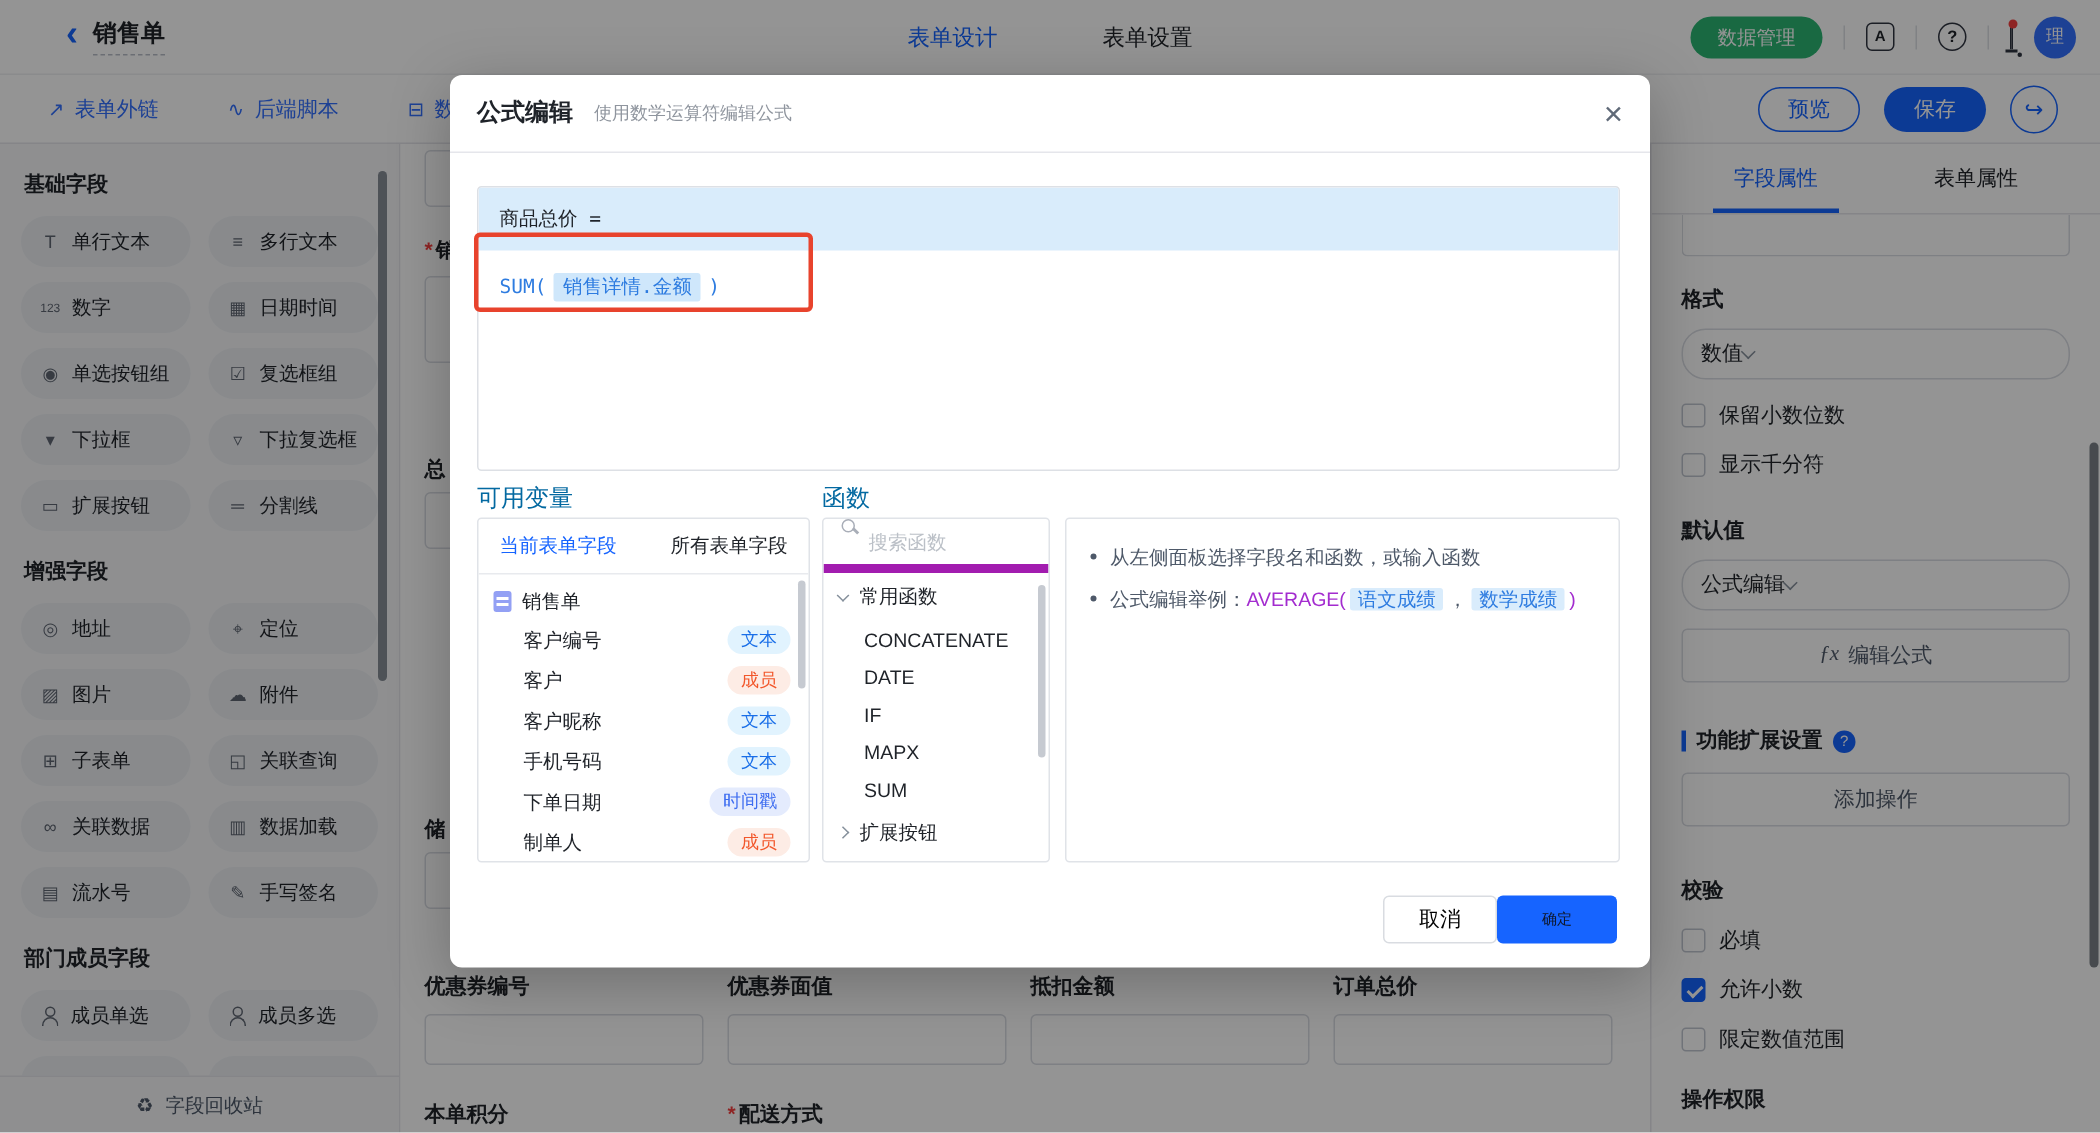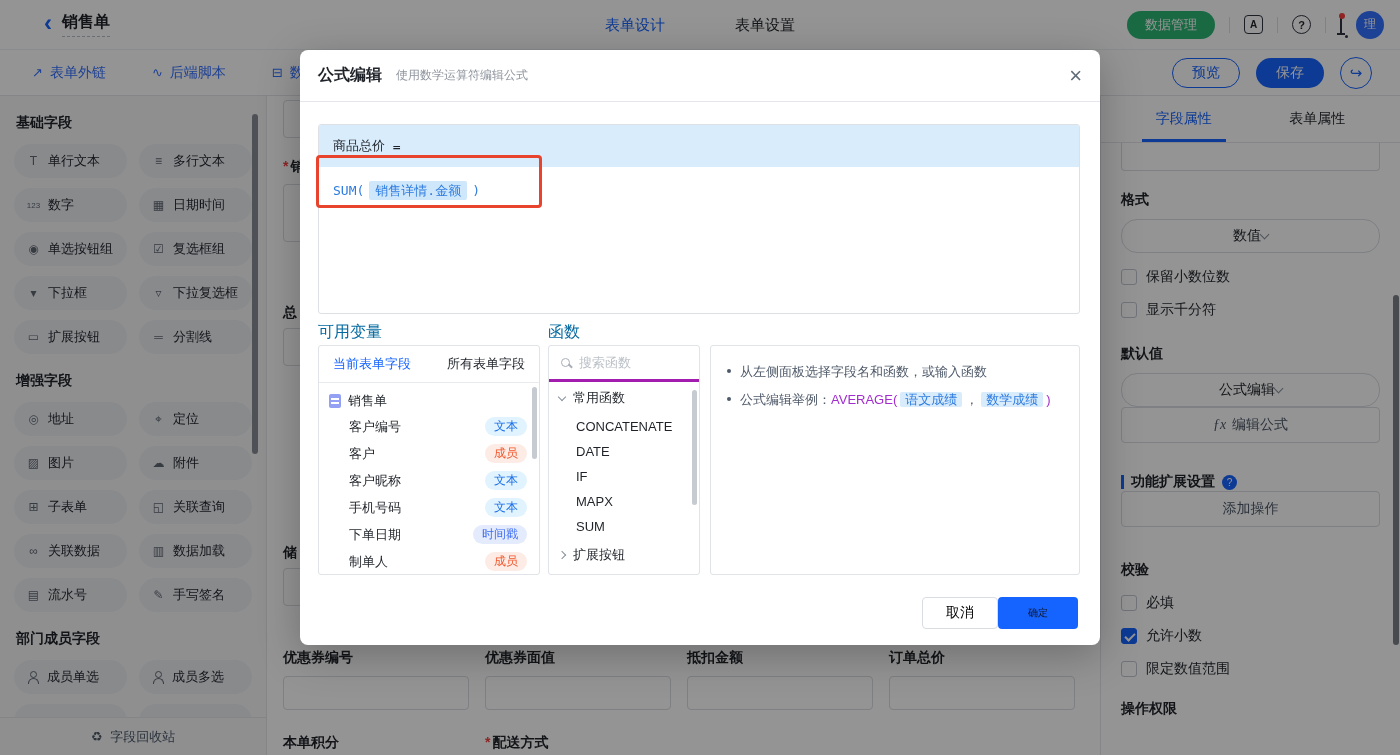--- a/index.html
+++ b/index.html
@@ -84,30 +84,30 @@
   .rightpanel { position:relative; width:300px; flex:none; background:#fff; border-left:1px solid #e5e6eb;
     padding:0 20px; overflow:hidden; }
   .rp-tabs { display:flex; height:47px; align-items:center; justify-content:space-around; padding:0 16px;
     border-bottom:1px solid #e5e6eb; margin:0 -20px; position:relative; }
   .rp-tab { font-size:14px; cursor:pointer; position:relative; height:100%; display:flex; align-items:center; }
   .rp-tab.active { color:#1664ff; }
   .rp-tab.active::after { content:""; position:absolute; left:-14px; right:-14px; bottom:0; height:3px; background:#1664ff; }
   .rp-partial-input { height:28px; border:1px solid #d9dce3; border-radius:0 0 4px 4px; border-top:none; margin-top:0; }
   .rp-label { font-size:14px; font-weight:700; margin-top:20px; }
   .rp-select { margin-top:10px; height:34px; border:1px solid #d9dce3; border-radius:16px; display:flex;
-    align-items:center; justify-content:center; padding:0 12px; font-size:14px; cursor:pointer; }
+    align-items:center; justify-content:flex-start; padding:0 12px; font-size:14px; cursor:pointer; }
   .chev { width:7px; height:7px; border-right:1.6px solid #86909c; border-bottom:1.6px solid #86909c;
     transform:rotate(45deg); margin-top:-3px; flex:none; }
   .cb-row { display:flex; align-items:center; gap:9px; margin-top:15px; font-size:14px; cursor:pointer; }
   .cb { width:16px; height:16px; border:1px solid #c2c7d0; border-radius:3px; background:#fff;
     position:relative; flex:none; }
   .cb.checked { background:#1664ff; border-color:#1664ff; }
   .cb.checked::after { content:""; position:absolute; left:5px; top:2px; width:4px; height:8px;
     border:solid #fff; border-width:0 2px 2px 0; transform:rotate(45deg); }
-  .rp-btn { height:36px; border:1px solid #d9dce3; border-radius:4px; background:#fff;
+  .rp-btn { margin-top:12px; height:36px; border:1px solid #d9dce3; border-radius:4px; background:#fff;
     display:flex; align-items:center; justify-content:center; gap:6px; font-size:14px; color:#4e5969;
     cursor:pointer; width:100%; }
   .rp-ext { display:flex; align-items:center; gap:7px; margin-top:30px; }
   .rp-ext-bar { width:3px; height:14px; background:#1664ff; }
   .rp-ext-title { font-size:14px; font-weight:700; }
   .q-badge { width:15px; height:15px; border-radius:50%; background:#1664ff; color:#fff; font-size:10px;
     display:flex; align-items:center; justify-content:center; }
   .fx-glyph { font-style:italic; font-family:"Liberation Serif","DejaVu Serif",serif; }
   .win-scroll { position:absolute; right:1px; top:295px; width:6px; height:350px; background:#7a8087;
     border-radius:3px; z-index:5; }
@@ -146,21 +146,21 @@
   .icon-doc::after { content:""; position:absolute; left:2px; top:4px; width:8px; height:2px;
     background:#fff; box-shadow:0 4px 0 #fff; }
   .v-row { display:flex; align-items:center; justify-content:space-between; padding:4px 12px 4px 30px;
     font-size:13px; cursor:pointer; }
   .tagpill { font-size:12px; padding:1px 9px; border-radius:10px; }
   .tag-text { background:#e1f3fe; color:#1a6fe8; }
   .tag-member { background:#fdece5; color:#f2572b; }
   .tag-timestamp { background:#e4ebfd; color:#3d6cf0; }
   .v-scroll { position:absolute; right:2px; top:41px; width:5px; height:72px; background:#c6cad1; border-radius:3px; }
 
-  .fn-search { height:36px; display:flex; align-items:center; gap:9px; padding:0 12px; border-bottom:3px solid #a21caf; }
+  .fn-search { height:36px; display:flex; gap:9px; padding:0 12px; border-bottom:6px solid #a21caf; }
   .icon-search { width:9px; height:9px; border:1.6px solid #a9aeb8; border-radius:50%; position:relative; flex:none; }
   .icon-search::after { content:""; position:absolute; width:5px; height:1.6px; background:#a9aeb8;
     transform:rotate(45deg); right:-4px; bottom:-1px; }
   .fn-search input { border:none; outline:none; width:92px; font-size:13px; background:transparent;
     font-family:inherit; }
   .fn-search input::placeholder { color:#bbc0c7; }
   .fn-group { display:flex; align-items:center; gap:8px; padding:7px 10px; font-size:13px; cursor:pointer; }
   .fn-group .gchev { width:6px; height:6px; border-right:1.5px solid #86909c; border-bottom:1.5px solid #86909c; flex:none; }
   .gchev.down { transform:rotate(45deg); margin-top:-3px; }
   .gchev.right { transform:rotate(-45deg); }

